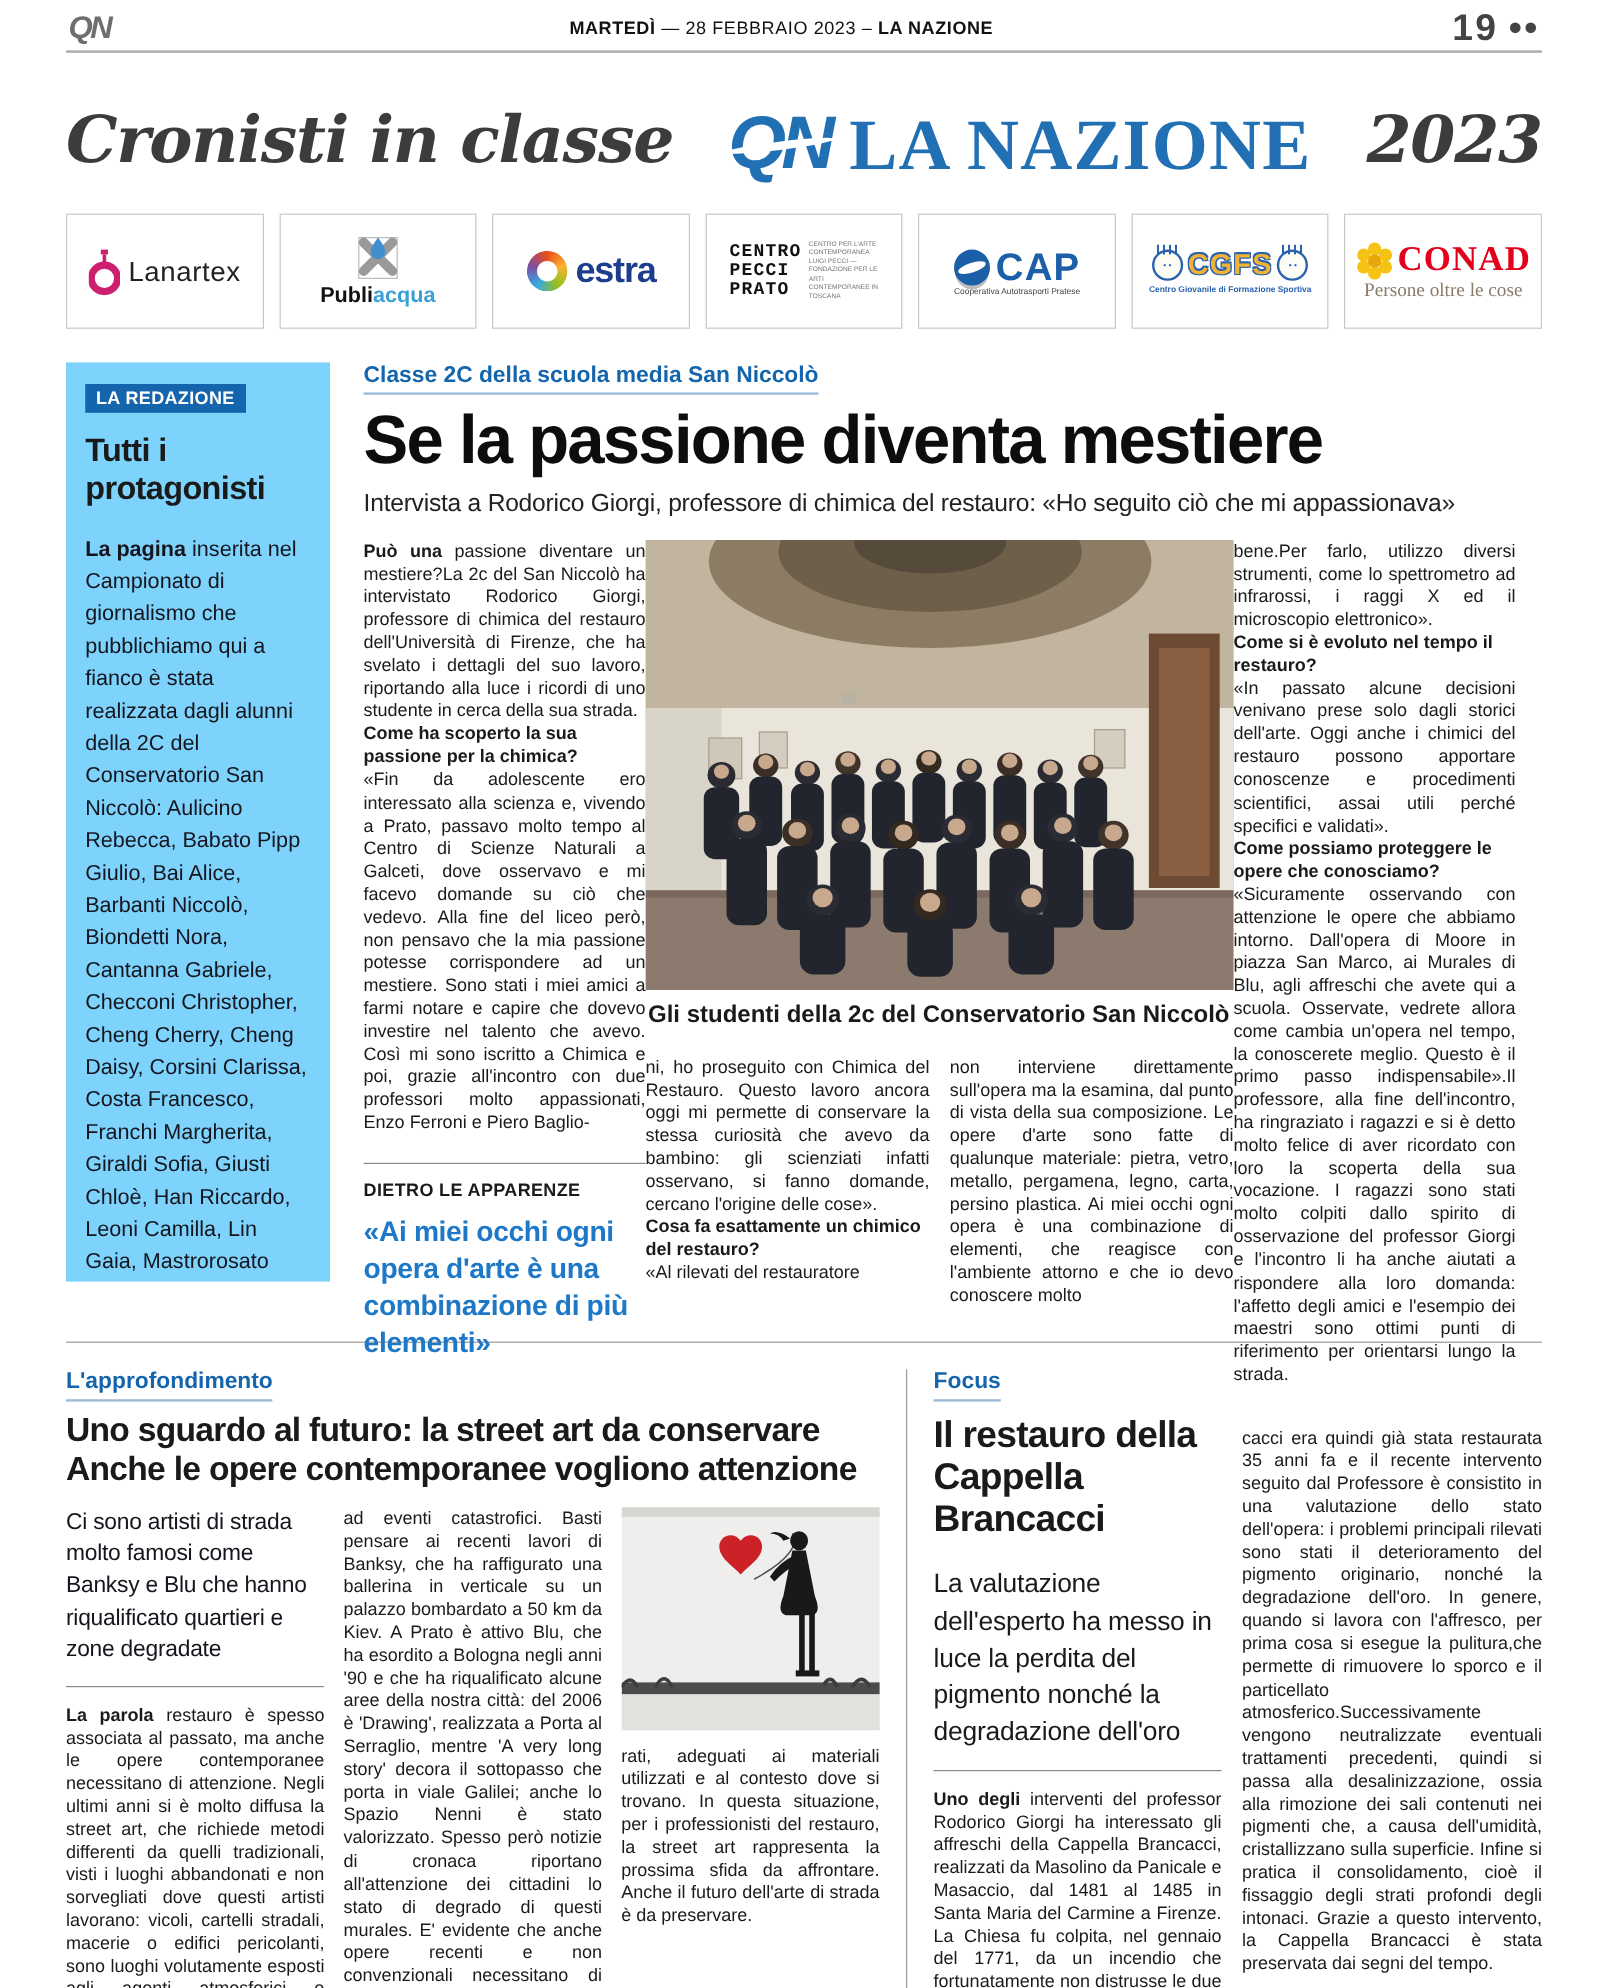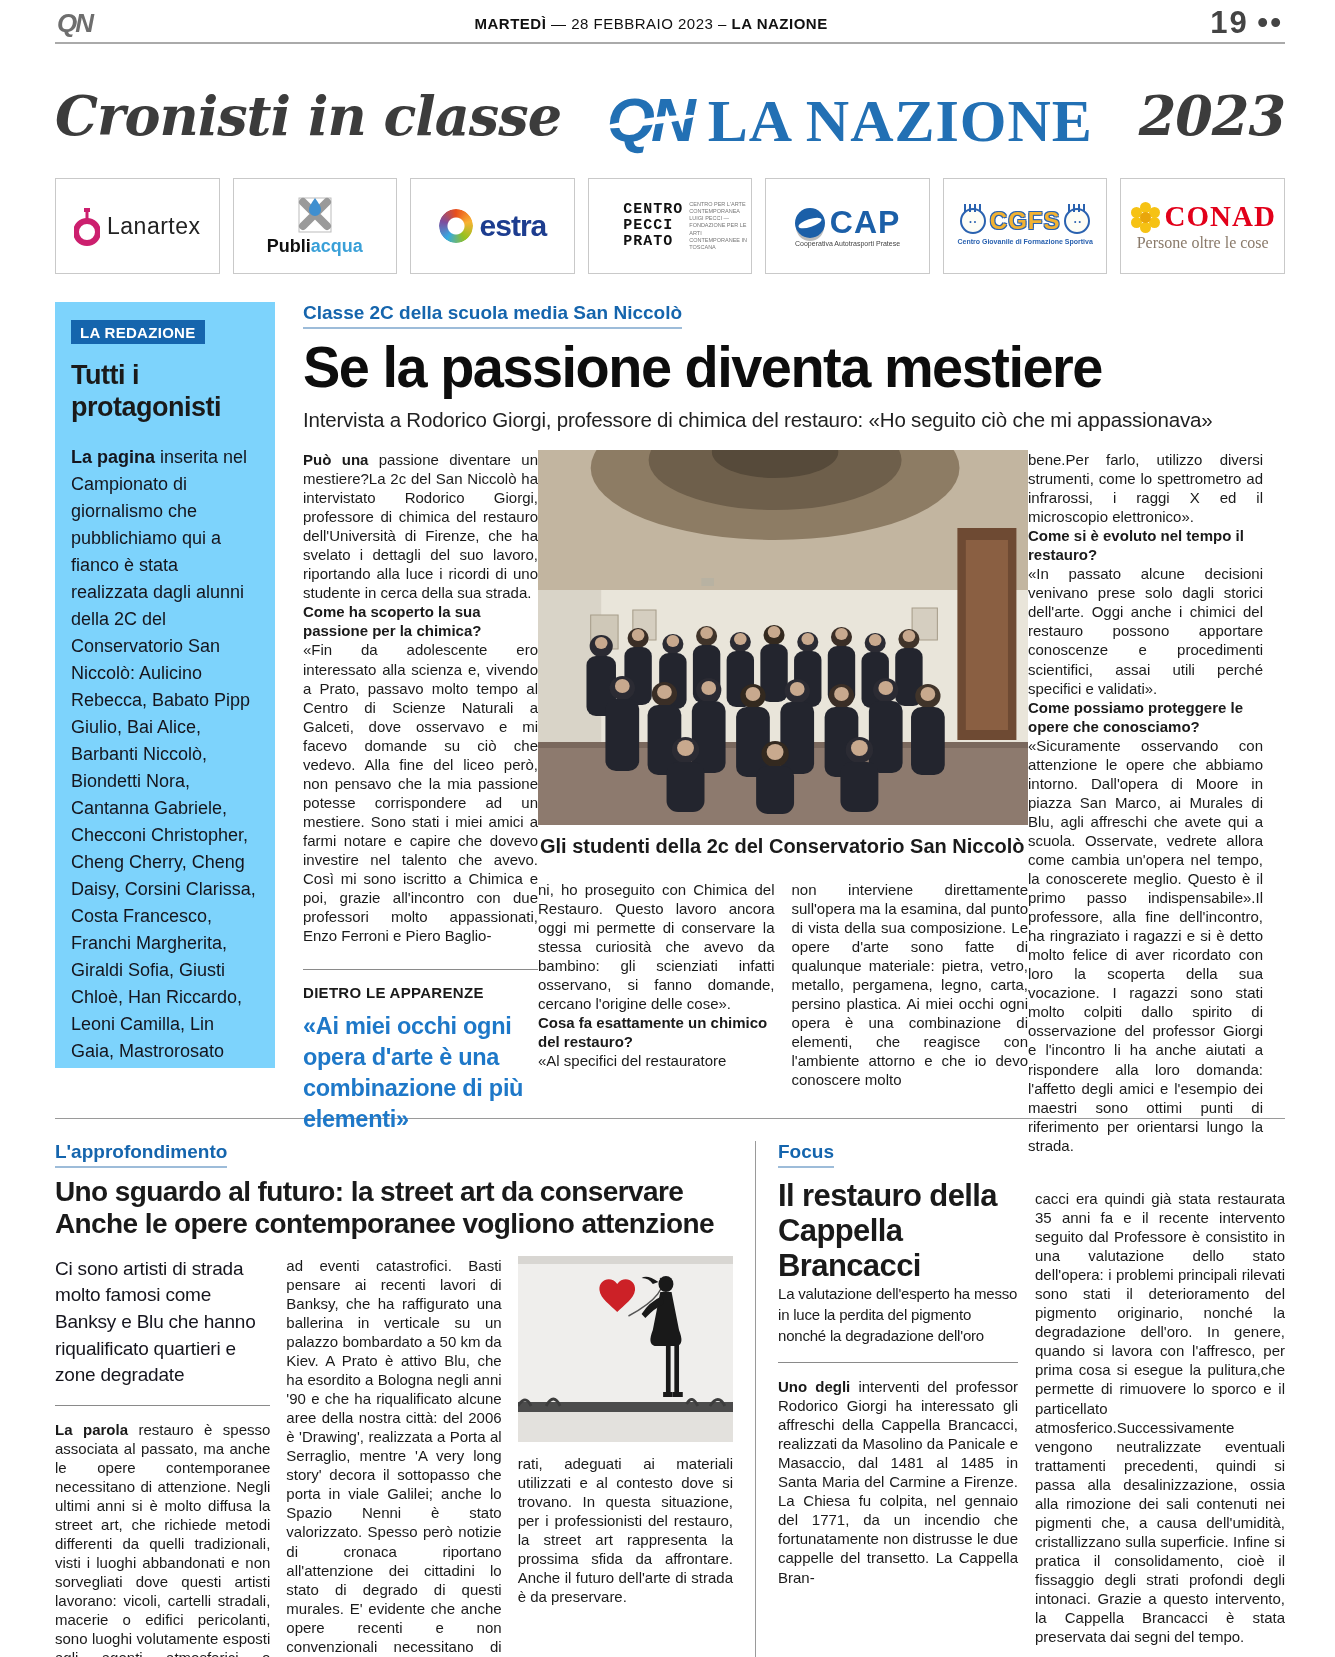--- a/index.html
+++ b/index.html
@@ -42,21 +42,21 @@
            justify-content:center; gap:7px; overflow:hidden; padding:4px; }
   .lan-txt { font-size:23px; color:#222; letter-spacing:.5px; }
   .pub-wrap { display:flex; flex-direction:column; align-items:center; }
   .pub-txt { font-size:18px; font-weight:bold; color:#111; }
   .pub-txt i { font-style:normal; font-weight:bold; color:#3aa0d8; }
   .estra-ring { width:34px; height:34px; border-radius:50%;
       background:conic-gradient(#e94e1b,#f9b233,#95c11f,#36a9e1,#7d4e9f,#e94e1b);
       -webkit-mask:radial-gradient(circle, transparent 0 8px, #000 9px); 
       mask:radial-gradient(circle, transparent 0 8px, #000 9px); }
   .estra-txt { font-size:30px; color:#1d3d8f; font-weight:bold; letter-spacing:-1px; }
-  .pecci { display:flex; gap:6px; align-items:center;justify-content:flex-end; }
+  .pecci { display:flex; gap:6px; align-items:center; }
   .pecci-big { font-family:"Liberation Mono", monospace; font-weight:bold; font-size:15px;
                line-height:1.05; color:#111; letter-spacing:1px; }
   .pecci-small { font-size:5.5px; color:#777; line-height:1.3; width:58px; }
   .cap-wrap { display:flex; flex-direction:column; align-items:center; }
   .cap-row { display:flex; align-items:flex-end; gap:5px; }
   .cap-ball { width:30px; height:30px; border-radius:50%; background:#1b5fa8; position:relative; box-shadow:0 4px 0 -1px #bbb; }
   .cap-ball::after { content:""; position:absolute; left:3px; top:11px; width:24px; height:8px;
                      background:#fff; border-radius:50%; transform:rotate(-18deg); }
   .cap-txt { font-size:32px; font-weight:bold; color:#1b5fa8; letter-spacing:1px; line-height:1; }
   .cap-tag { font-size:7px; color:#444; margin-top:2px; }
@@ -110,21 +110,21 @@
   .bottom { display:grid; grid-template-columns:700px 1fr; gap:0; margin-top:22px; height:522px; overflow:hidden; }
   .b-left { padding-right:22px; }
   .b-head { font-size:28px; font-weight:bold; line-height:1.14; letter-spacing:-.6px; margin-top:8px; }
   .b-cols { display:grid; grid-template-columns:1fr 1fr 1fr; gap:16px; margin-top:16px; }
   .standfirst { font-size:19px; line-height:1.4; color:#15151d; letter-spacing:-.2px; }
   .sf-rule { border:none; border-top:1px solid #8a8a8a; margin:16px 0 14px; }
   .banksy-svg { width:100%; height:186px; display:block; margin-bottom:12px; }
   .b-right { border-left:1px solid #9a9a9a; padding-left:22px; display:grid;
              grid-template-columns:240px 1fr; gap:17px; }
   .f-head { font-size:31px; font-weight:bold; line-height:1.13; letter-spacing:-.6px; margin-top:10px; }
-  .f-stand { font-size:15px; line-height:1.4; letter-spacing:-.2px; }
+  .f-stand { font-size:22px; line-height:1.4; margin-top:22px; letter-spacing:-.2px; }
   .f-cont { padding-top:48px; }
 </style>
 </head>
 <body>
 
 <div class="page">
 
   <div class="hdr">
     <span class="hdr-qn">QN</span>
     <span class="hdr-date"><b>MARTEDÌ</b> <span>— 28 FEBBRAIO 2023 –</span> <b>LA NAZIONE</b></span>
@@ -360,21 +360,21 @@
               <circle cx="140" cy="298" r="8"></circle>
                 <circle cx="225" cy="302" r="8"></circle>
                 <circle cx="305" cy="298" r="8"></circle>
             </g>
           </svg>
           <p class="caption">Gli studenti della 2c del Conservatorio San Niccolò</p>
           <div class="mid2">
             <div>
               <p class="body-p">ni, ho proseguito con Chimica del Restauro. Questo lavoro ancora oggi mi permette di conservare la stessa curiosità che avevo da bambino: gli scienziati infatti osservano, si fanno domande, cercano l'origine delle cose».</p>
               <p class="qline">Cosa fa esattamente un chimico del restauro?</p>
-              <p class="body-p">«Al specifici del restauratore</p>
+              <p class="body-p">«Al rilevati del restauratore</p>
             </div>
             <div>
               <p class="body-p">non interviene direttamente sull'opera ma la esamina, dal punto di vista della sua composizione. Le opere d'arte sono fatte di qualunque materiale: pietra, vetro, metallo, pergamena, legno, carta, persino plastica. Ai miei occhi ogni opera è una combinazione di elementi, che reagisce con l'ambiente attorno e che io devo conoscere molto</p>
             </div>
           </div>
         </div>
 
         <div>
           <p class="body-p">bene.Per farlo, utilizzo diversi strumenti, come lo spettrometro ad infrarossi, i raggi X ed il microscopio elettronico».</p>
           <p class="qline">Come si è evoluto nel tempo il restauro?</p>

